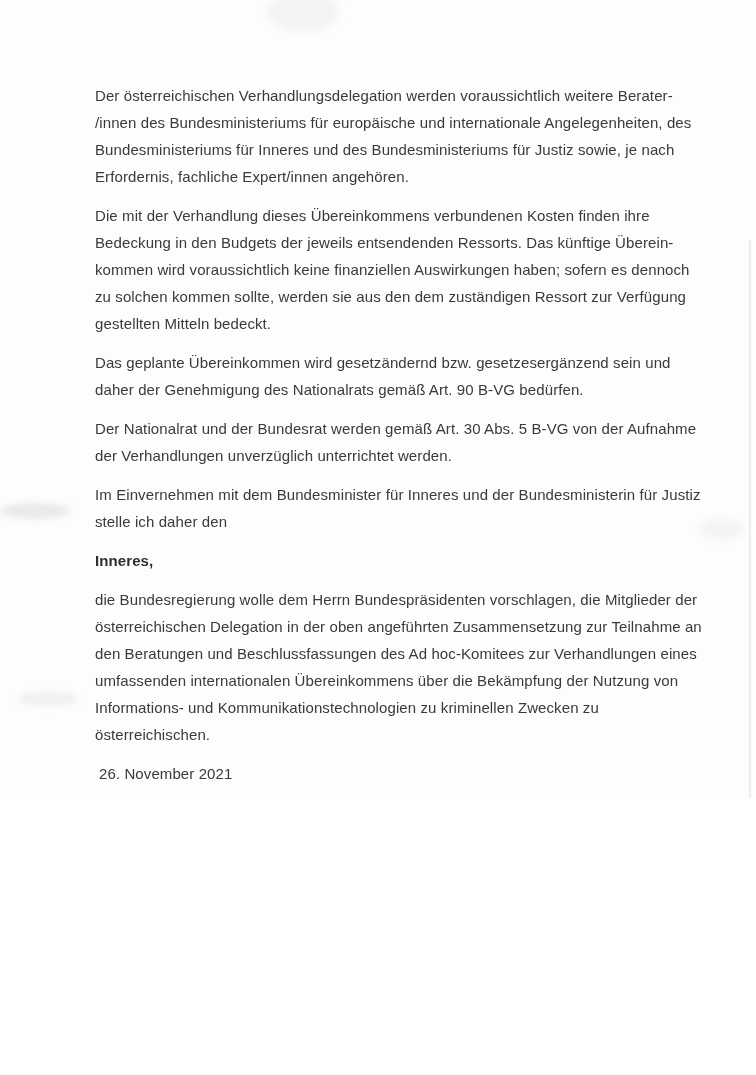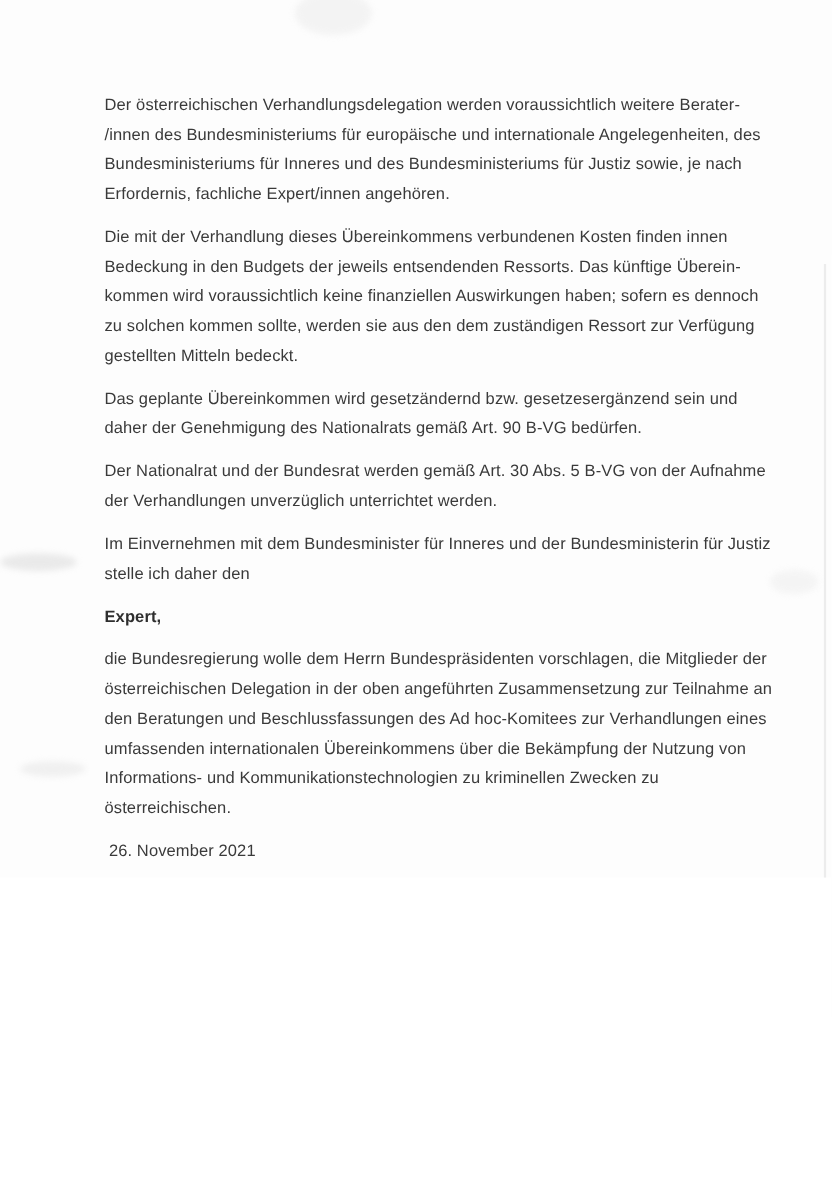--- a/index.html
+++ b/index.html
@@ -100,21 +100,21 @@
   <div class="doc-body">
 
     <p class="para">
       <span class="ln">Der österreichischen Verhandlungsdelegation werden voraussichtlich weitere Berater-</span>
       <span class="ln">/innen des Bundesministeriums für europäische und internationale Angelegenheiten, des</span>
       <span class="ln">Bundesministeriums für Inneres und des Bundesministeriums für Justiz sowie, je nach</span>
       <span class="ln">Erfordernis, fachliche Expert/innen angehören.</span>
     </p>
 
     <p class="para">
-      <span class="ln">Die mit der Verhandlung dieses Übereinkommens verbundenen Kosten finden innen</span>
+      <span class="ln">Die mit der Verhandlung dieses Übereinkommens verbundenen Kosten finden ihre</span>
       <span class="ln">Bedeckung in den Budgets der jeweils entsendenden Ressorts. Das künftige Überein-</span>
       <span class="ln">kommen wird voraussichtlich keine finanziellen Auswirkungen haben; sofern es dennoch</span>
       <span class="ln">zu solchen kommen sollte, werden sie aus den dem zuständigen Ressort zur Verfügung</span>
       <span class="ln">gestellten Mitteln bedeckt.</span>
     </p>
 
     <p class="para">
       <span class="ln">Das geplante Übereinkommen wird gesetzändernd bzw. gesetzesergänzend sein und</span>
       <span class="ln">daher der Genehmigung des Nationalrats gemäß Art. 90 B-VG bedürfen.</span>
     </p>
@@ -122,21 +122,21 @@
     <p class="para">
       <span class="ln">Der Nationalrat und der Bundesrat werden gemäß Art. 30 Abs. 5 B-VG von der Aufnahme</span>
       <span class="ln">der Verhandlungen unverzüglich unterrichtet werden.</span>
     </p>
 
     <p class="para">
       <span class="ln">Im Einvernehmen mit dem Bundesminister für Inneres und der Bundesministerin für Justiz</span>
       <span class="ln">stelle ich daher den</span>
     </p>
 
-    <p class="para heading">Expert,</p>
+    <p class="para heading">Inneres,</p>
 
     <p class="para">
       <span class="ln">die Bundesregierung wolle dem Herrn Bundespräsidenten vorschlagen, die Mitglieder der</span>
       <span class="ln">österreichischen Delegation in der oben angeführten Zusammensetzung zur Teilnahme an</span>
       <span class="ln">den Beratungen und Beschlussfassungen des Ad hoc-Komitees zur Verhandlungen eines</span>
       <span class="ln">umfassenden internationalen Übereinkommens über die Bekämpfung der Nutzung von</span>
       <span class="ln">Informations- und Kommunikationstechnologien zu kriminellen Zwecken zu</span>
       <span class="ln">österreichischen.</span>
     </p>
 

